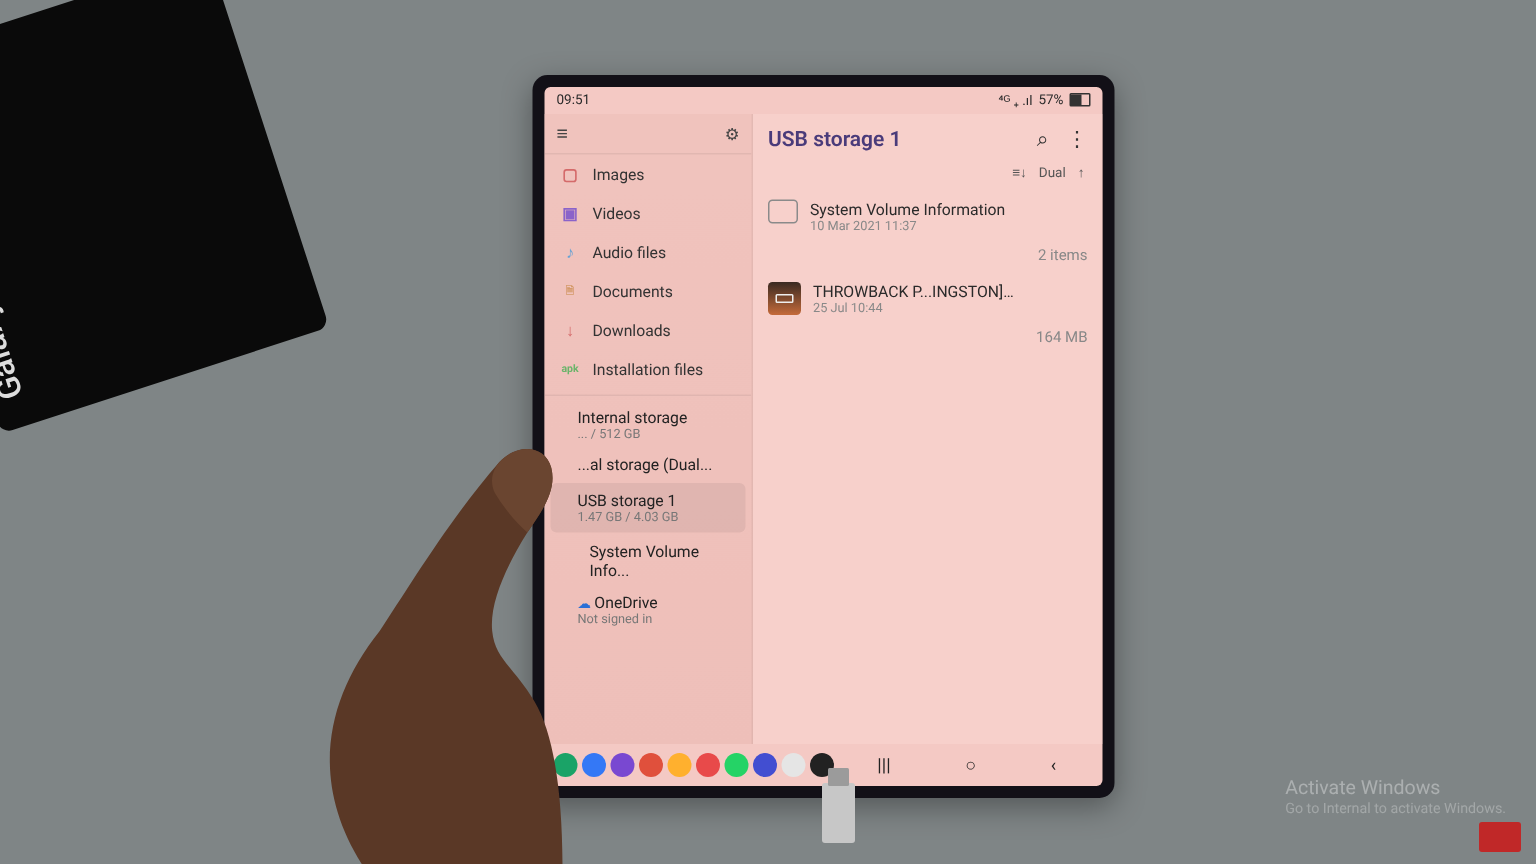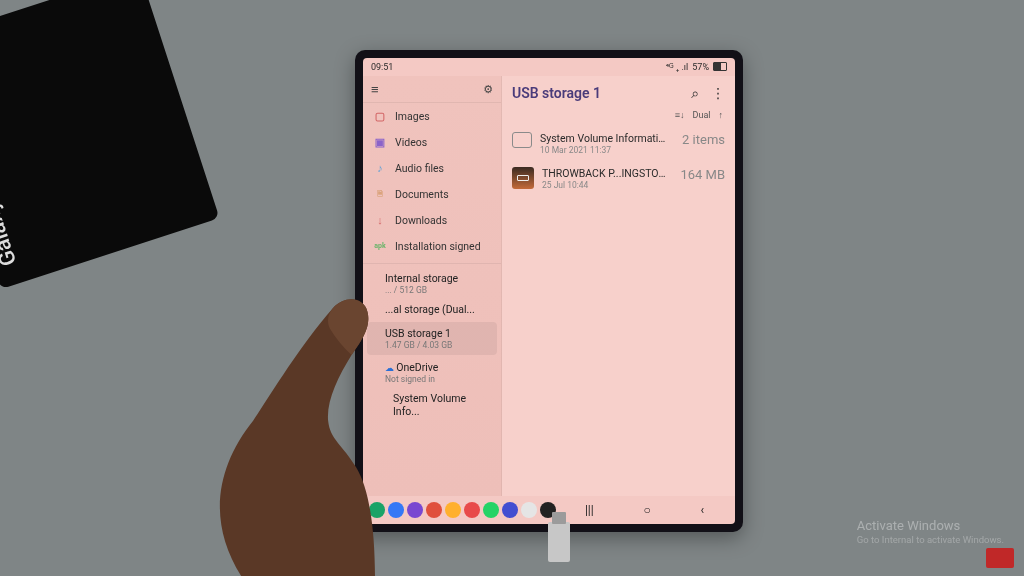--- a/index.html
+++ b/index.html
@@ -167,24 +167,25 @@
     color:#2a2a2a;
     white-space:nowrap;
     overflow:hidden;
     text-overflow:ellipsis;
   }
   .file-row .meta .d {
     font-size: 8.5px;
     color:#888;
   }
   .file-row .sz {
-    font-size: 13px;
+    font-size: 10px;
     color:#888;
     white-space:nowrap;
     padding-left:6px;
+    margin-top:32px;
   }
 
   .navbar {
     height: 28px;
     display:flex;
     align-items:center;
     gap:4px;
     padding: 0 6px;
   }
   .navbar .dock {
@@ -307,42 +308,42 @@
               <div class="nav-item">
                 <span class="ic" style="color: rgb(212, 154, 106); font-size: 7px; font-weight: 700;">🗎</span>
                 <span>Documents</span>
               </div>
               <div class="nav-item">
                 <span class="ic" style="color: rgb(212, 106, 106); font-size: 11px; font-weight: 700;">↓</span>
                 <span>Downloads</span>
               </div>
               <div class="nav-item">
                 <span class="ic" style="color: rgb(106, 180, 106); font-size: 7px; font-weight: 700;">apk</span>
-                <span>Installation signed</span>
+                <span>Installation files</span>
               </div>
             </div>
           <div class="nav-divider"></div>
           <div id="nav-storage">
               <div class="storage-item">
                 <div class="t">Internal storage</div>
                 <div class="s">... / 512 GB</div>
               </div>
               <div class="storage-item">
                 <div class="t">...al storage (Dual...</div>
               </div>
               <div class="storage-item selected">
                 <div class="t">USB storage 1</div>
                 <div class="s">1.47 GB / 4.03 GB</div>
               </div>
+              <div class="storage-item" style="padding-left: 30px;">
+                <div class="t">System Volume Info...</div>
+              </div>
               <div class="storage-item">
                 <div class="t"><span style="color: rgb(42, 111, 214); font-size: 9px;">☁ </span>OneDrive</div>
                 <div class="s">Not signed in</div>
-              </div>
-              <div class="storage-item" style="padding-left: 30px;">
-                <div class="t">System Volume Info...</div>
               </div>
             </div>
         </div>
       </div>
 
       <div class="content">
         <div class="content-header">
           <span class="title">USB storage 1</span>
           <span class="hicons">
             <span class="ico" style="font-size:14px;">⌕</span>

